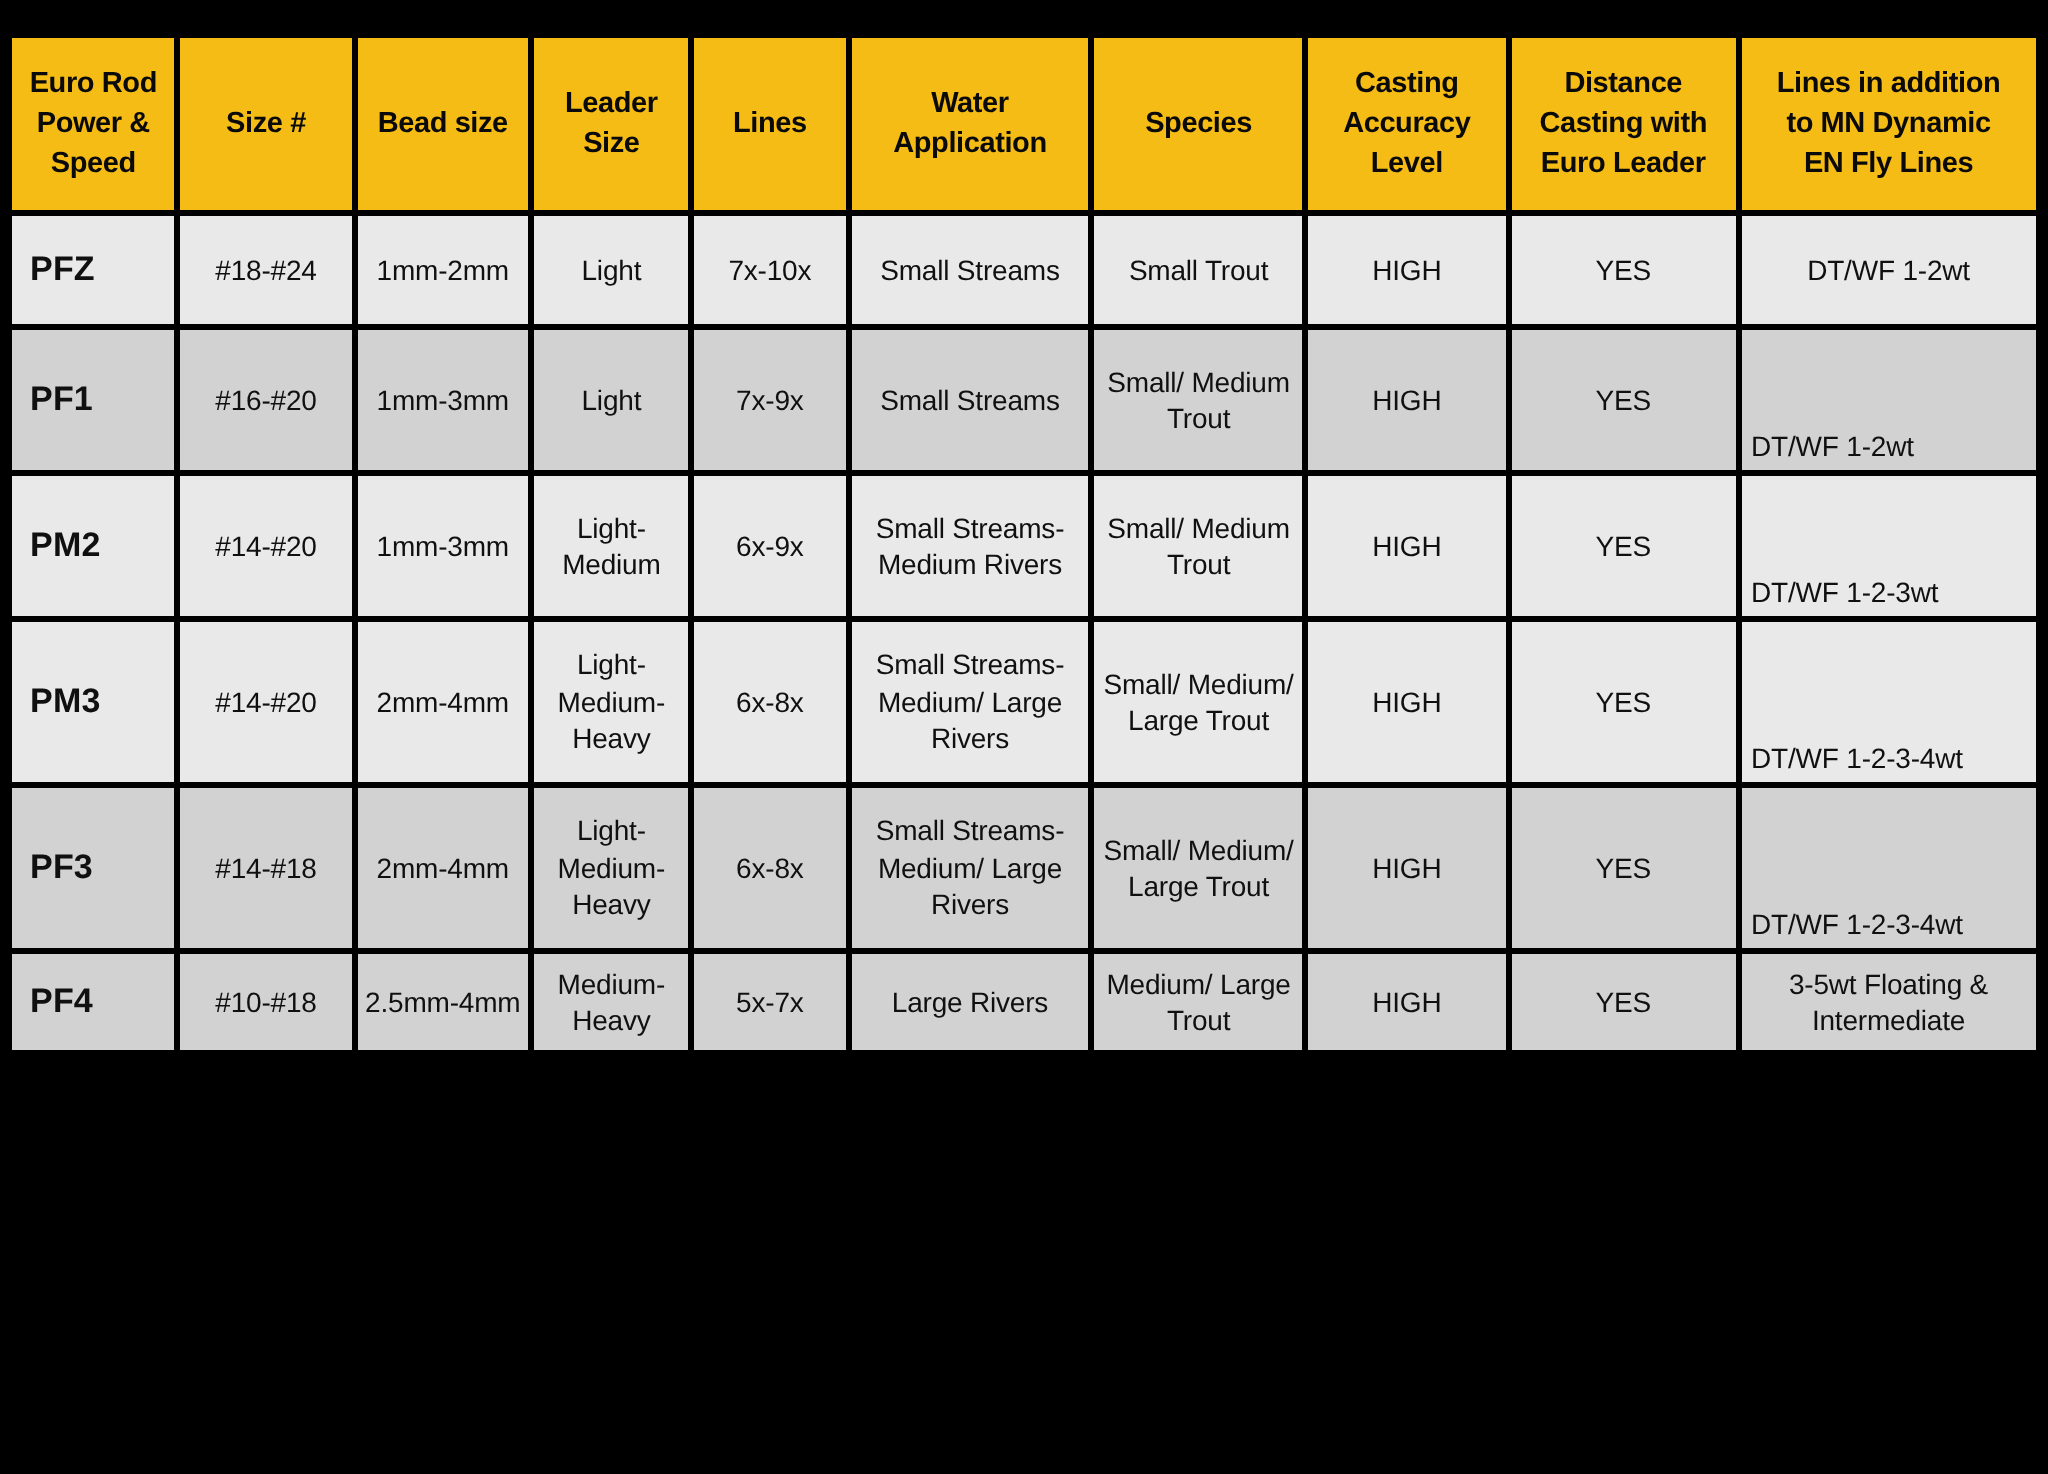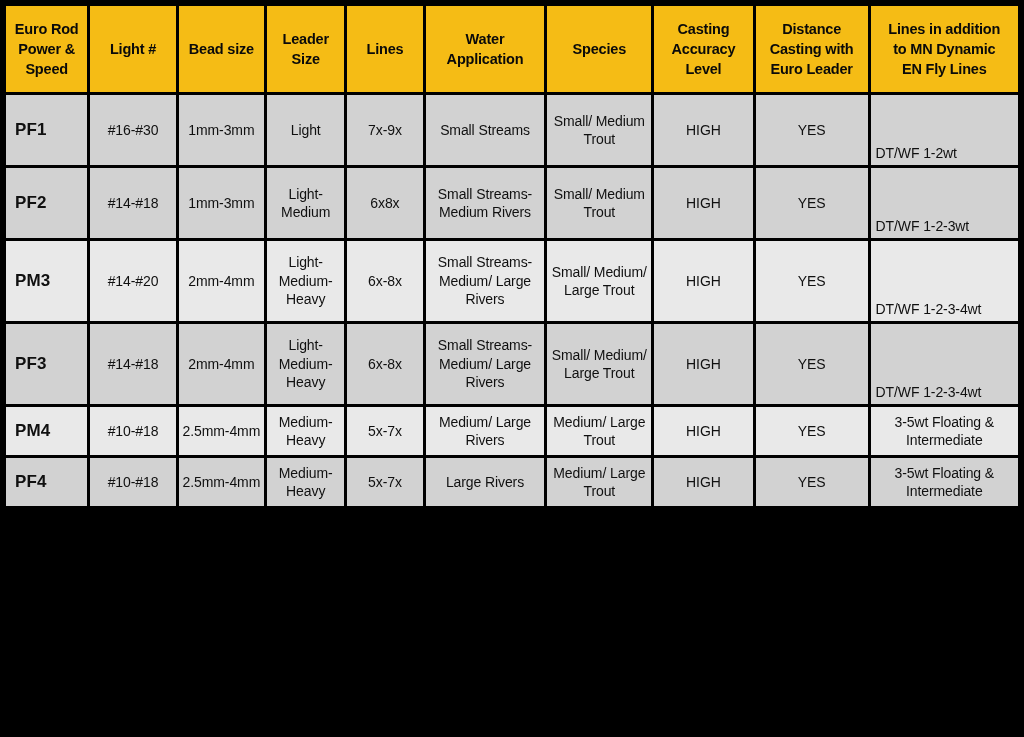--- a/index.html
+++ b/index.html
@@ -13,21 +13,21 @@
     height: 737px;
     overflow: hidden;
     font-family: "Liberation Sans", sans-serif;
   }
 
   #chart-wrap {
     width: 1024px;
     height: 737px;
     background: #000000;
     box-sizing: border-box;
-    padding: 3px 3px 0 3px;
+    padding: 16px 3px 0 3px;
   }
 
   table.rod-table {
     width: 1018px;
     border-collapse: separate;
     border-spacing: 3px 3px;
     table-layout: fixed;
     background: #000000;
     margin: 0;
   }
@@ -115,50 +115,62 @@
         <col class="c4">
       <col class="c5">
         <col class="c6">
         <col class="c7">
         <col class="c8">
         <col class="c9">
     </colgroup>
     <thead>
       <tr>
         <th class="hcell">Euro Rod<br>Power &amp;<br>Speed</th>
-        <th class="hcell">Light #</th>
+        <th class="hcell">Size #</th>
         <th class="hcell">Bead size</th>
         <th class="hcell">Leader<br>Size</th>
         <th class="hcell">Lines</th>
         <th class="hcell">Water<br>Application</th>
         <th class="hcell">Species</th>
         <th class="hcell">Casting<br>Accuracy<br>Level</th>
         <th class="hcell">Distance<br>Casting with<br>Euro Leader</th>
         <th class="hcell">Lines in addition<br>to MN Dynamic<br>EN Fly Lines</th>
       </tr>
     </thead>
     <tbody id="table-body">
+        <tr class="row-odd h-r1">
+          <td class="dcell rodname">PFZ</td>
+          <td class="dcell">#18-#24</td>
+          <td class="dcell">1mm-2mm</td>
+          <td class="dcell">Light</td>
+          <td class="dcell">7x-10x</td>
+          <td class="dcell">Small Streams</td>
+          <td class="dcell">Small Trout</td>
+          <td class="dcell">HIGH</td>
+          <td class="dcell">YES</td>
+          <td class="dcell">DT/WF 1-2wt</td>
+        </tr>
         <tr class="row-even h-r2">
           <td class="dcell rodname">PF1</td>
-          <td class="dcell">#16-#30</td>
+          <td class="dcell">#16-#20</td>
           <td class="dcell">1mm-3mm</td>
           <td class="dcell">Light</td>
           <td class="dcell">7x-9x</td>
           <td class="dcell">Small Streams</td>
           <td class="dcell">Small/ Medium Trout</td>
           <td class="dcell">HIGH</td>
           <td class="dcell">YES</td>
           <td class="dcell bottomleft">DT/WF 1-2wt</td>
         </tr>
-        <tr class="row-even h-r4">
-          <td class="dcell rodname">PF2</td>
-          <td class="dcell">#14-#18</td>
+        <tr class="row-odd h-r3">
+          <td class="dcell rodname">PM2</td>
+          <td class="dcell">#14-#20</td>
           <td class="dcell">1mm-3mm</td>
           <td class="dcell">Light-Medium</td>
-          <td class="dcell">6x8x</td>
+          <td class="dcell">6x-9x</td>
           <td class="dcell">Small Streams- Medium Rivers</td>
           <td class="dcell">Small/ Medium Trout</td>
           <td class="dcell">HIGH</td>
           <td class="dcell">YES</td>
           <td class="dcell bottomleft">DT/WF 1-2-3wt</td>
         </tr>
         <tr class="row-odd h-r5">
           <td class="dcell rodname">PM3</td>
           <td class="dcell">#14-#20</td>
           <td class="dcell">2mm-4mm</td>
@@ -175,32 +187,20 @@
           <td class="dcell">#14-#18</td>
           <td class="dcell">2mm-4mm</td>
           <td class="dcell">Light-Medium-Heavy</td>
           <td class="dcell">6x-8x</td>
           <td class="dcell">Small Streams- Medium/ Large Rivers</td>
           <td class="dcell">Small/ Medium/ Large Trout</td>
           <td class="dcell">HIGH</td>
           <td class="dcell">YES</td>
           <td class="dcell bottomleft">DT/WF 1-2-3-4wt</td>
         </tr>
-        <tr class="row-odd h-r7">
-          <td class="dcell rodname">PM4</td>
-          <td class="dcell">#10-#18</td>
-          <td class="dcell">2.5mm-4mm</td>
-          <td class="dcell">Medium-Heavy</td>
-          <td class="dcell">5x-7x</td>
-          <td class="dcell">Medium/ Large Rivers</td>
-          <td class="dcell">Medium/ Large Trout</td>
-          <td class="dcell">HIGH</td>
-          <td class="dcell">YES</td>
-          <td class="dcell">3-5wt Floating &amp; Intermediate</td>
-        </tr>
         <tr class="row-even h-r8">
           <td class="dcell rodname">PF4</td>
           <td class="dcell">#10-#18</td>
           <td class="dcell">2.5mm-4mm</td>
           <td class="dcell">Medium-Heavy</td>
           <td class="dcell">5x-7x</td>
           <td class="dcell">Large Rivers</td>
           <td class="dcell">Medium/ Large Trout</td>
           <td class="dcell">HIGH</td>
           <td class="dcell">YES</td>

